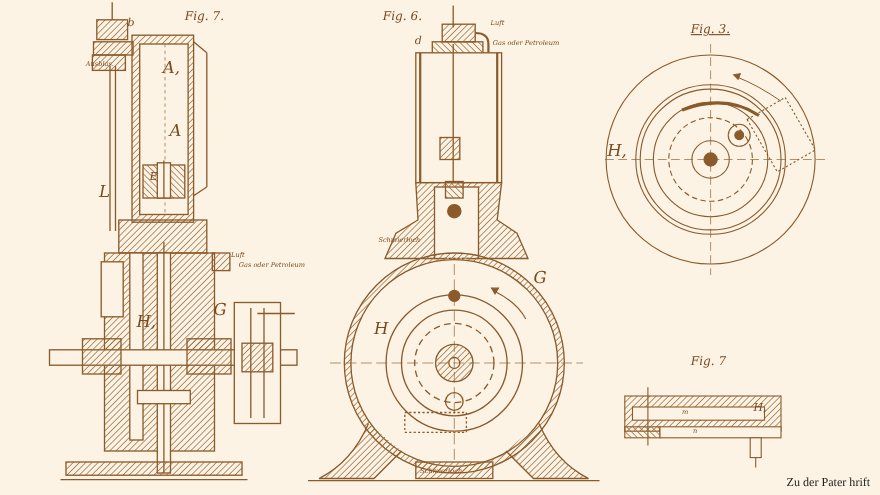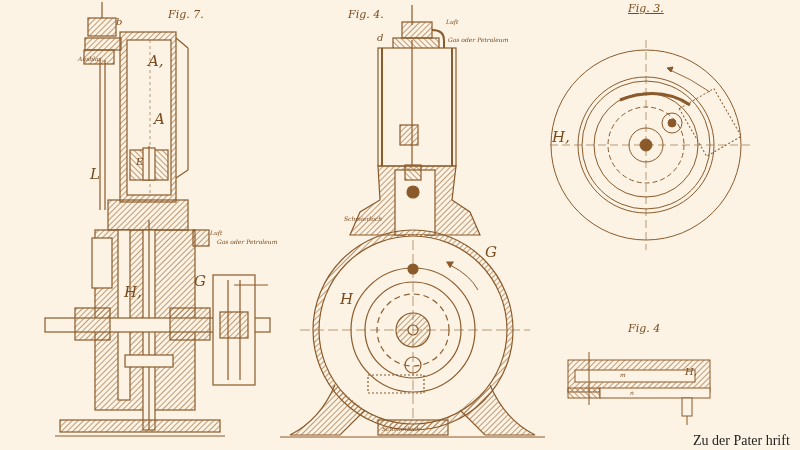--- a/index.html
+++ b/index.html
@@ -3,21 +3,21 @@
 <meta charset="utf-8">
 <style>
   html,body{margin:0;padding:0;}
   body{width:800px;height:450px;overflow:hidden;background:#fcf3e4;position:relative;font-family:"DejaVu Serif",serif;}
   .lbl{position:absolute;color:#7a4a1e;font-style:italic;font-family:"DejaVu Serif",serif;white-space:nowrap;}
   .fig{font-size:11px;}
   .small{font-size:6px;}
   .big{font-size:15px;}
   .med{font-size:10px;}
   svg{position:absolute;left:0;top:0;}
-  .foot{position:absolute;font-family:"Liberation Serif",serif;font-size:14px;color:#222;}
+  .foot{position:absolute;font-family:"Liberation Serif",serif;font-size:11px;color:#222;margin-left:22px;}
 </style>
 </head>
 <body>
 
 <svg width="800" height="450" viewBox="0 0 800 450">
   <defs>
     <pattern id="hatch" width="4" height="4" patternUnits="userSpaceOnUse" patternTransform="rotate(45)">
       <line x1="0" y1="0" x2="0" y2="4" stroke="#9a6a3a" stroke-width="1.3"></line>
     </pattern>
     <pattern id="hatch2" width="4" height="4" patternUnits="userSpaceOnUse" patternTransform="rotate(-45)">
@@ -138,23 +138,23 @@
     <rect x="575" y="370" width="120" height="12" fill="#fcf3e4"></rect>
     <rect x="568" y="388" width="32" height="10" fill="url(#hatch2)"></rect>
     <rect x="600" y="388" width="110" height="10" fill="#fcf3e4"></rect>
     <line x1="589" y1="352" x2="589" y2="405"></line>
     <rect x="682" y="398" width="10" height="18" fill="#fcf3e4"></rect>
     <line x1="687" y1="416" x2="687" y2="425"></line>
   </g>
 </svg>
 
 <span class="lbl fig" style="left:168px;top:8px;">Fig. 7.</span>
-<span class="lbl fig" style="left:348px;top:8px;">Fig. 4.</span>
-<span class="lbl fig" style="left:628px;top:2px;text-decoration:underline;">Fig. 3.</span>
-<span class="lbl fig" style="left:628px;top:322px;">Fig. 4</span>
+<span class="lbl fig" style="left:348px;top:8px;">Fig. 6.</span>
+<span class="lbl fig" style="left:628px;top:20px;text-decoration:underline;">Fig. 3.</span>
+<span class="lbl fig" style="left:628px;top:322px;">Fig. 7</span>
 
 <span class="lbl med" style="left:116px;top:16px;">b</span>
 <span class="lbl small" style="left:78px;top:55px;">Ausblas.</span>
 <span class="lbl big" style="left:148px;top:52px;">A,</span>
 <span class="lbl big" style="left:154px;top:110px;">A</span>
 <span class="lbl med" style="left:136px;top:156px;">E</span>
 <span class="lbl big" style="left:90px;top:165px;">L</span>
 <span class="lbl small" style="left:210px;top:229px;">Luft</span>
 <span class="lbl small" style="left:217px;top:238px;">Gas oder Petroleum</span>
 <span class="lbl big" style="left:124px;top:283px;">H,</span>

